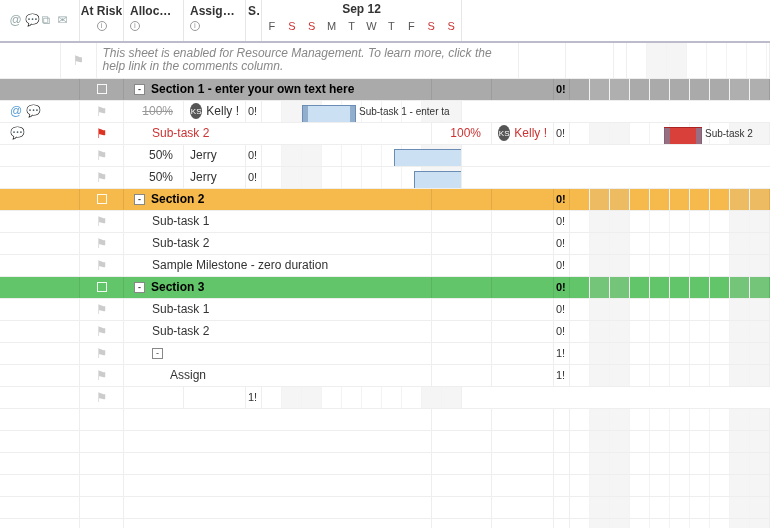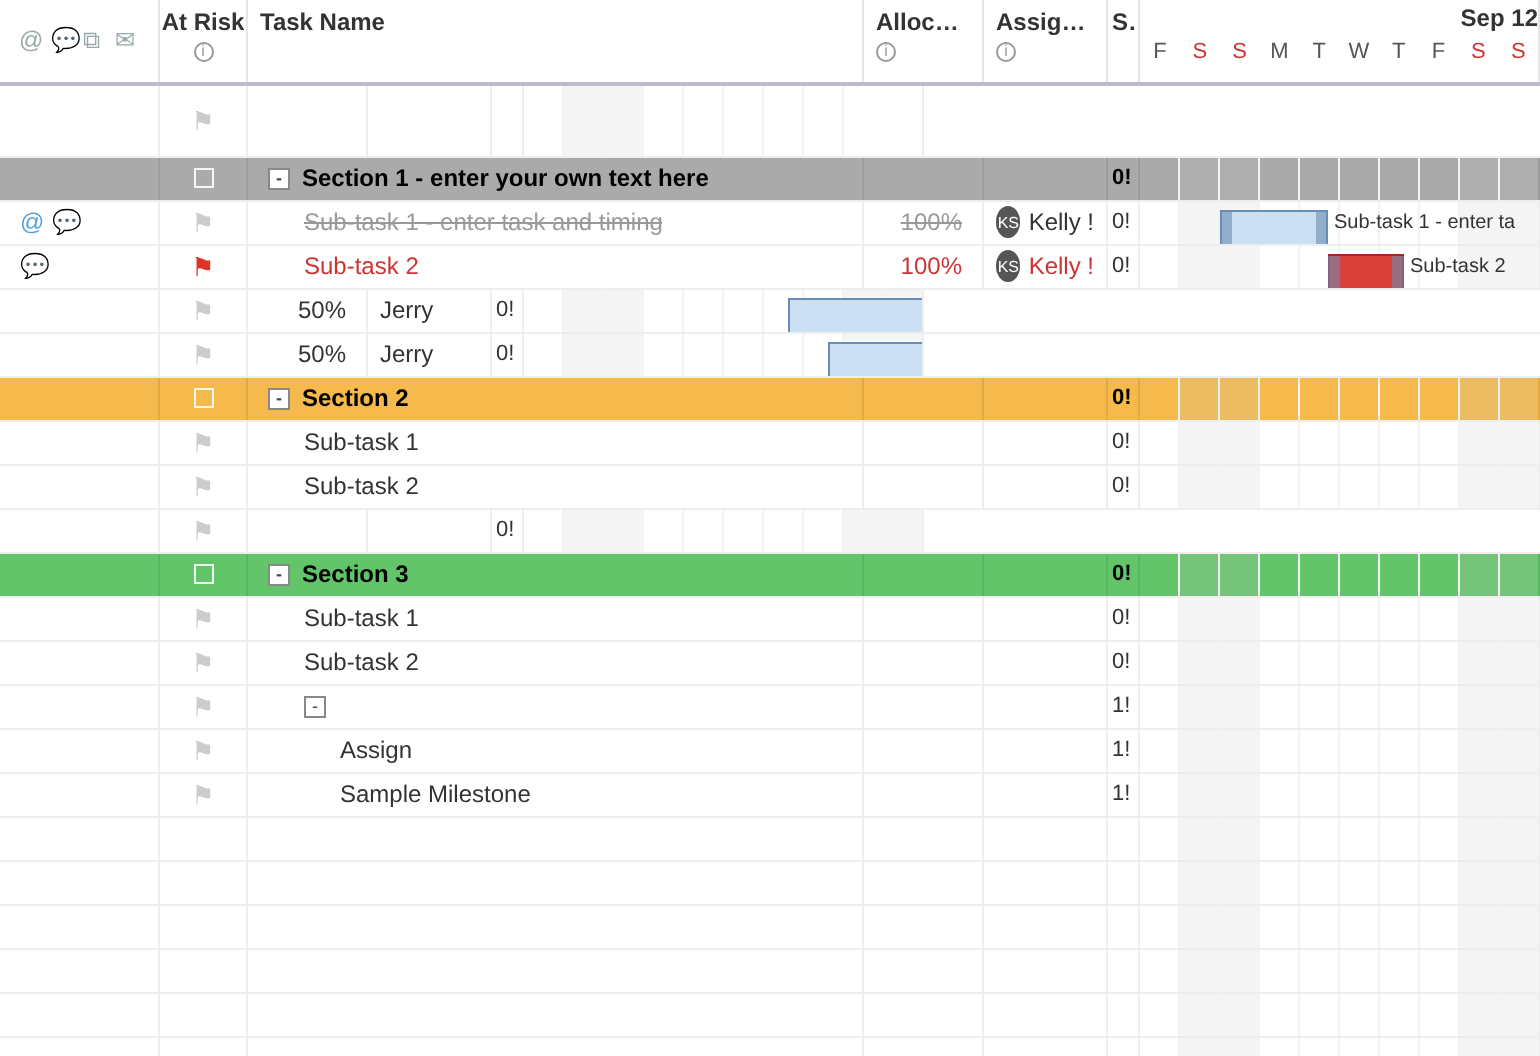--- a/index.html
+++ b/index.html
@@ -13,21 +13,21 @@
   .col { border-right: 1px solid #e6e6e6; padding: 4px 6px; display: flex; flex-direction: column; justify-content: flex-start; gap: 2px; }
   .col-risk { width: 44px; align-items:center;}
   .col-name { flex: 1 1 auto; min-width: 0; }
   .col-alloc { width: 60px; }
   .col-assign { width: 62px; }
   .col-dcut { width: 16px; padding: 4px 2px;}
   .col-gantt { width: 200px; padding: 0; display: block; position:relative;}
   .col-gantt-inner { display:flex; flex-direction:column; height:100%;}
   .col .label { font-weight: bold; font-size: 12px; white-space: nowrap; overflow: hidden; text-overflow: ellipsis; }
   .col .info { width: 10px; height: 10px; border: 1px solid #999; border-radius: 50%; font-size: 8px; line-height: 8px; text-align: center; color: #999; margin-top:1px;}
-  .gantt-title { text-align:right; font-weight:bold; font-size:12px; padding-top:2px;}
+  .gantt-title { text-align:center; font-weight:bold; font-size:12px; padding-top:2px;}
   .gantt-days { display:flex; height:18px; margin-top:4px;}
   .gantt-days span { flex:1 1 0; text-align:center; font-size:11px; color:#555;}
   .gantt-days span.weekend { color:#c33;}
 
   
   .rows { flex:1 1 auto; overflow:hidden; position:relative;}
   .row { display:flex; height:22px; border-bottom:1px solid #eee; align-items:stretch;}
   .row .cell { border-right:1px solid #eee; display:flex; align-items:center; padding:0 6px; overflow:hidden; white-space:nowrap;}
   .cell.tool-col{justify-content:flex-start; gap:4px; padding:0 4px 0 10px;}
   .cell.col-risk{justify-content:center;}
@@ -84,23 +84,20 @@
   <div class="hdr-row">
     <div class="tool-col">
       <span class="ico">@</span>
       <span class="ico">💬</span>
       <span class="ico">⧉</span>
       <span class="ico">✉</span>
     </div>
     <div class="col col-risk">
       <span class="label">At Risk</span>
       <span class="info">i</span>
-    </div>
-    <div class="col col-name">
-      <span class="label">Task Name</span>
     </div>
     <div class="col col-alloc">
       <span class="label">Allocat... %</span>
       <span class="info">i</span>
     </div>
     <div class="col col-assign">
       <span class="label">Assign... To</span>
       <span class="info">i</span>
     </div>
     <div class="col col-dcut">
@@ -124,20 +121,23 @@
       </div>
     </div>
   </div>
 
   <div class="rows" id="rows">
       <div class="row hint-row">
         <div class="cell tool-col"></div>
         <div class="cell col-risk">
           <span class="flag-outline">⚑</span>
         </div>
+        <div class="cell col-name">
+          <span>This sheet is enabled for Resource Management. To learn more, click the help link in the comments column.</span>
+        </div>
         <div class="cell col-alloc"></div>
         <div class="cell col-assign"></div>
         <div class="cell col-dcut"></div>
         <div class="cell col-gantt">
           <div class="gantt-bg">
             <div class="day" style="left: 0px; width: 20px;"></div>
             <div class="day weekend" style="left: 20px; width: 20px;"></div>
             <div class="day weekend" style="left: 40px; width: 20px;"></div>
             <div class="day" style="left: 60px; width: 20px;"></div>
             <div class="day" style="left: 80px; width: 20px;"></div>
@@ -175,23 +175,20 @@
         </div>
       </div>
       <div class="row completed">
         <div class="cell tool-col">
           <span class="at-icon">@</span>
           <span class="bubble-c">💬</span>
         </div>
         <div class="cell col-risk">
           <span class="flag-outline">⚑</span>
         </div>
-        <div class="cell col-name indent-1">
-          <span class="task-text">Sub-task 1 - enter task and timing</span>
-        </div>
         <div class="cell col-alloc">
           <span class="alloc-text">100%</span>
         </div>
         <div class="cell col-assign">
           <span class="avatar">KS</span>
           <span class="assign-text">Kelly !</span>
         </div>
         <div class="cell col-dcut">0!</div>
         <div class="cell col-gantt">
           <div class="gantt-bg">
@@ -384,20 +381,23 @@
             <div class="day weekend" style="left: 160px; width: 20px;"></div>
             <div class="day weekend" style="left: 180px; width: 20px;"></div>
           </div>
         </div>
       </div>
       <div class="row">
         <div class="cell tool-col"></div>
         <div class="cell col-risk">
           <span class="flag-outline">⚑</span>
         </div>
+        <div class="cell col-name indent-1">
+          <span class="task-text">Sample Milestone - zero duration</span>
+        </div>
         <div class="cell col-alloc"></div>
         <div class="cell col-assign"></div>
         <div class="cell col-dcut">0!</div>
         <div class="cell col-gantt">
           <div class="gantt-bg">
             <div class="day" style="left: 0px; width: 20px;"></div>
             <div class="day weekend" style="left: 20px; width: 20px;"></div>
             <div class="day weekend" style="left: 40px; width: 20px;"></div>
             <div class="day" style="left: 60px; width: 20px;"></div>
             <div class="day" style="left: 80px; width: 20px;"></div>
@@ -538,23 +538,20 @@
             <div class="day weekend" style="left: 160px; width: 20px;"></div>
             <div class="day weekend" style="left: 180px; width: 20px;"></div>
           </div>
         </div>
       </div>
       <div class="row">
         <div class="cell tool-col"></div>
         <div class="cell col-risk">
           <span class="flag-outline">⚑</span>
         </div>
-        <div class="cell col-name indent-2">
-          <span class="task-text">Sample Milestone</span>
-        </div>
         <div class="cell col-alloc"></div>
         <div class="cell col-assign"></div>
         <div class="cell col-dcut">1!</div>
         <div class="cell col-gantt">
           <div class="gantt-bg">
             <div class="day" style="left: 0px; width: 20px;"></div>
             <div class="day weekend" style="left: 20px; width: 20px;"></div>
             <div class="day weekend" style="left: 40px; width: 20px;"></div>
             <div class="day" style="left: 60px; width: 20px;"></div>
             <div class="day" style="left: 80px; width: 20px;"></div>

